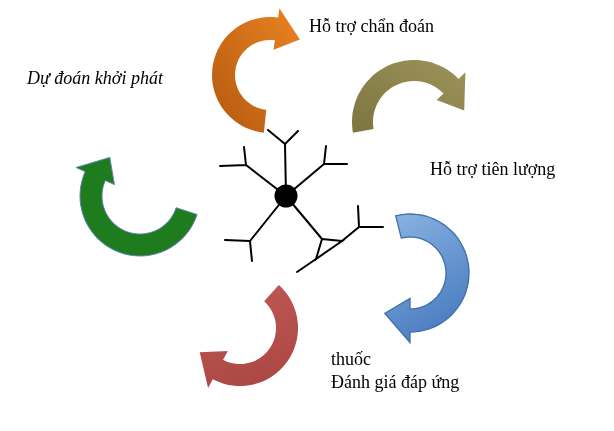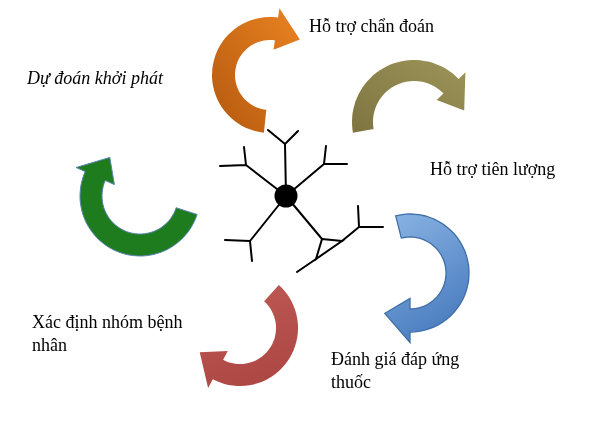--- a/index.html
+++ b/index.html
@@ -72,24 +72,20 @@
   </svg>
 
   <div class="label" id="lbl-0">
     <div>Hỗ trợ chẩn đoán</div>
     <div></div>
   </div>
   <div class="label" id="lbl-1">
     <div>Hỗ trợ tiên lượng</div>
   </div>
   <div class="label" id="lbl-2">
+    <div>thuốc</div>
     <div>Đánh giá đáp ứng</div>
-    <div>thuốc</div>
-  </div>
-  <div class="label" id="lbl-3">
-    <div>Xác định nhóm bệnh</div>
-    <div>nhân</div>
   </div>
   <div class="label" id="lbl-4">
     <div>Dự đoán khởi phát</div>
   </div>
 
 </div>
 
 </body></html>

